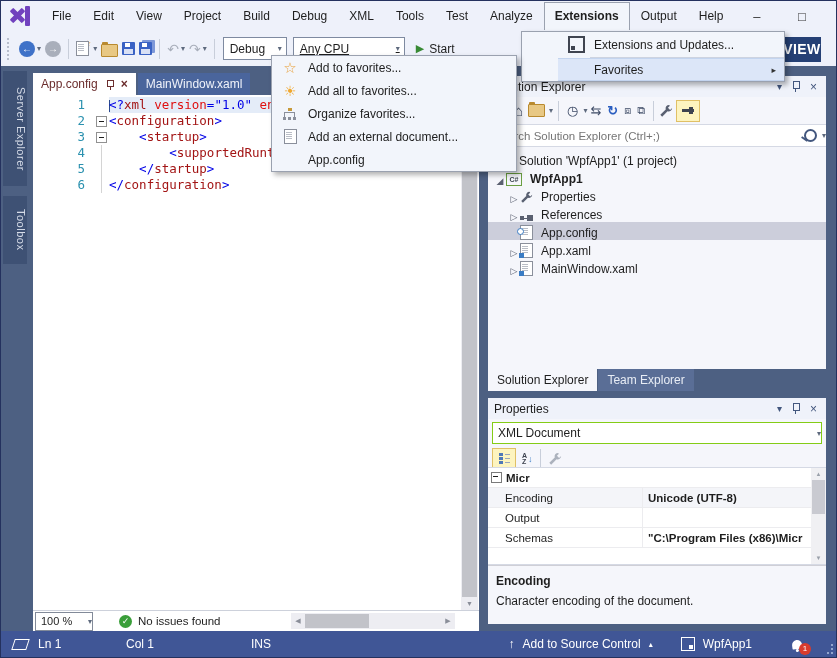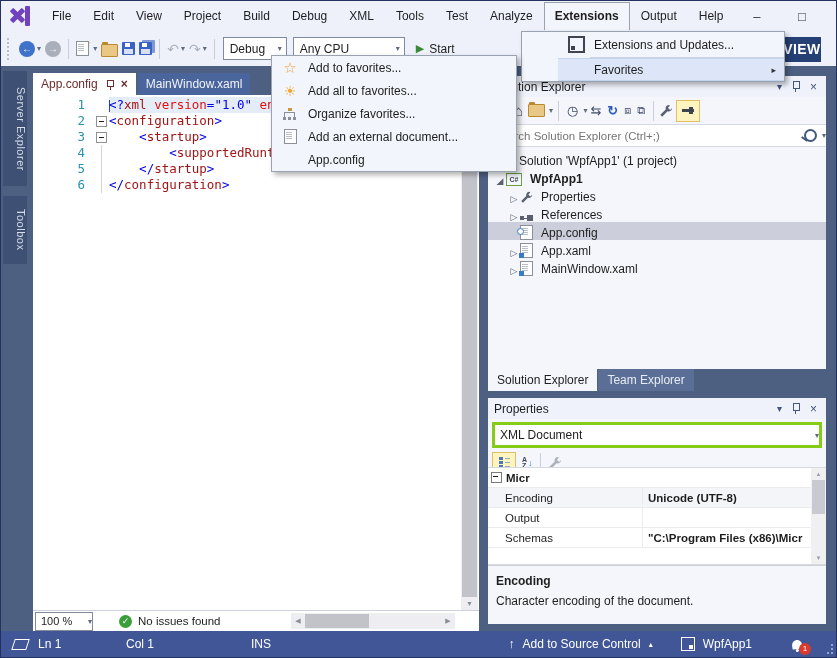--- a/index.html
+++ b/index.html
@@ -113,21 +113,21 @@
   .xamlmark{position:relative;}
   .xamlmark:after{content:"";position:absolute;left:-2px;bottom:-1px;width:5px;height:5px;background:#3A7CC4;}
   .cfgmark{position:relative;}
   .cfgmark:after{content:"";position:absolute;left:-4px;top:2px;width:5px;height:5px;border:1px solid #3A7CC4;border-radius:50%;background:#fff;}
   .tlabel{margin-left:2px;}
   .se-tabs{position:absolute;left:0;right:0;bottom:0;height:22px;background:#4D6082;display:flex;}
   .wtab{padding:0 9px;line-height:22px;}
   .wtab.active{background:#F5F6FB;color:#1E1E1E;}
   .wtab.inactive{background:#5A6E96;color:#E8EDF5;margin-left:1px;}
   
-  .objcombo{height:20px;background:#fff;border:3px solid #84cc16;margin:3px 4px;display:flex;align-items:center;}
+  .objcombo{height:20px;background:#fff;border:1px solid #84cc16;margin:3px 4px;display:flex;align-items:center;}
   .objcombo .lbl{flex:1;padding-left:5px;}
   .ptoolbar{height:23px;display:flex;align-items:center;padding-left:4px;}
   .catbtn{width:22px;height:20px;background:#FDF4BF;border:1px solid #E0C066;display:flex;align-items:center;justify-content:center;}
   .caticon{width:11px;height:11px;background-image:linear-gradient(#4E78B8 0 0),linear-gradient(#4E78B8 0 0),linear-gradient(#4E78B8 0 0),linear-gradient(#9AA6BC 0 0),linear-gradient(#9AA6BC 0 0),linear-gradient(#9AA6BC 0 0);background-size:4px 3px,4px 3px,4px 3px,5px 1px,5px 1px,5px 1px;background-position:0 0,0 4px,0 8px,6px 1px,6px 5px,6px 9px;background-repeat:no-repeat;}
   .azbtn{margin-left:6px;display:flex;align-items:center;height:20px;}
   .azbtn .az{display:flex;flex-direction:column;font-size:7px;font-weight:bold;color:#3E4450;line-height:6px;}
   .azbtn .dn{font-size:9px;color:#3A7CC4;margin-left:1px;}
   .grid{position:absolute;left:0;right:0;top:69px;height:96px;background:#fff;border-top:1px solid #D5D9E4;border-bottom:1px solid #D5D9E4;}
   .grow{height:19px;display:flex;align-items:center;border-bottom:1px solid #ECECEF;font-size:11.5px;}
   .grow .name{width:155px;padding-left:17px;border-right:1px solid #ECECEF;height:100%;display:flex;align-items:center;box-sizing:border-box;}
@@ -241,21 +241,21 @@
     </div>
     <div class="tbtn">
       <span class="ghost">↷</span>
       <span class="caret">▾</span>
     </div>
     <div class="tsep"></div>
     <div class="combo" style="width:62px;">
       <span class="lbl">Debug</span>
       <span class="caret">▾</span>
     </div>
-    <div class="combo" style="width:110px;">
+    <div class="combo" style="width:110px;text-decoration:underline;">
       <span class="lbl">Any CPU</span>
       <span class="caret">▾</span>
     </div>
     <div class="startbtn">
       <span class="play">▶</span>
       <span>Start</span>
     </div>
   </div>
   <div class="previewbtn">PREVIEW</div>
 

